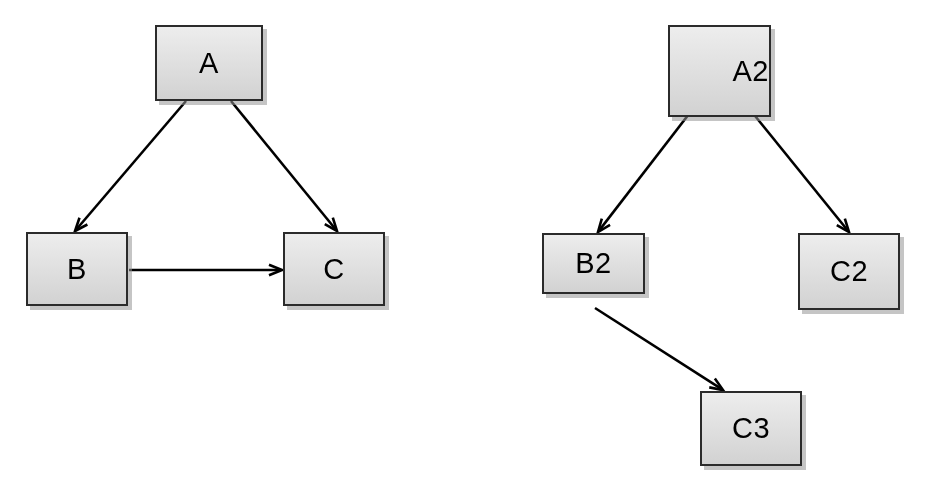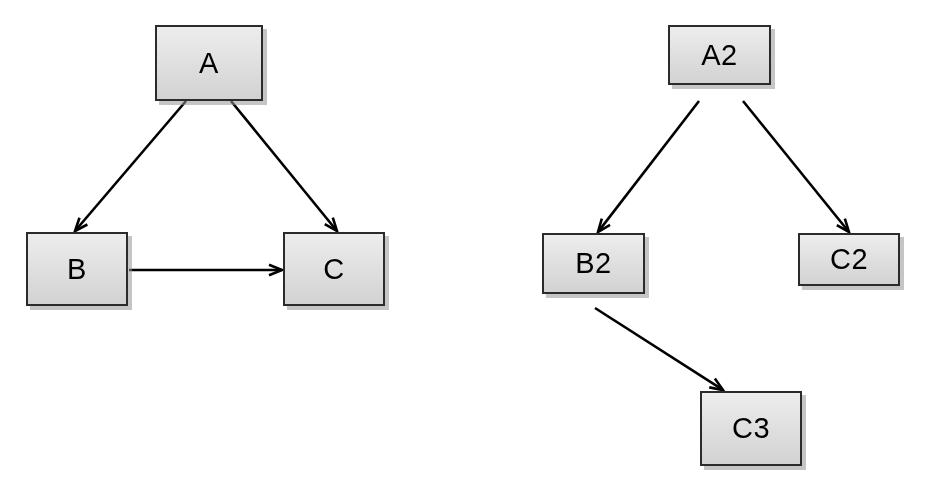--- a/index.html
+++ b/index.html
@@ -85,29 +85,29 @@
   </div>
 
   <div class="node" style="left: 26px; top: 232px; width: 102px; height: 74px; border-color: rgb(43, 43, 43); background: linear-gradient(rgb(237, 237, 237) 0%, rgb(210, 210, 210) 100%);">
     <span class="node-label">B</span>
   </div>
 
   <div class="node" style="left: 283px; top: 232px; width: 102px; height: 74px; border-color: rgb(43, 43, 43); background: linear-gradient(rgb(237, 237, 237) 0%, rgb(210, 210, 210) 100%);">
     <span class="node-label">C</span>
   </div>
 
-  <div class="node" style="left: 668px; top: 25px; width: 103px; height: 60px; border-color: rgb(43, 43, 43); background: linear-gradient(rgb(237, 237, 237) 0%, rgb(210, 210, 210) 100%);">
+  <div class="node" style="left: 668px; top: 25px; width: 103px; height: 92px; border-color: rgb(43, 43, 43); background: linear-gradient(rgb(237, 237, 237) 0%, rgb(210, 210, 210) 100%); justify-content: flex-end;">
     <span class="node-label">A2</span>
   </div>
 
   <div class="node" style="left: 542px; top: 233px; width: 103px; height: 61px; border-color: rgb(43, 43, 43); background: linear-gradient(rgb(237, 237, 237) 0%, rgb(210, 210, 210) 100%);">
     <span class="node-label">B2</span>
   </div>
 
-  <div class="node" style="left: 798px; top: 233px; width: 102px; height: 53px; border-color: rgb(43, 43, 43); background: linear-gradient(rgb(237, 237, 237) 0%, rgb(210, 210, 210) 100%);">
+  <div class="node" style="left: 798px; top: 233px; width: 102px; height: 77px; border-color: rgb(43, 43, 43); background: linear-gradient(rgb(237, 237, 237) 0%, rgb(210, 210, 210) 100%);">
     <span class="node-label">C2</span>
   </div>
 
   <div class="node" style="left: 700px; top: 391px; width: 102px; height: 75px; border-color: rgb(43, 43, 43); background: linear-gradient(rgb(237, 237, 237) 0%, rgb(210, 210, 210) 100%);">
     <span class="node-label">C3</span>
   </div>
 
 </div>
 
 </body></html>

